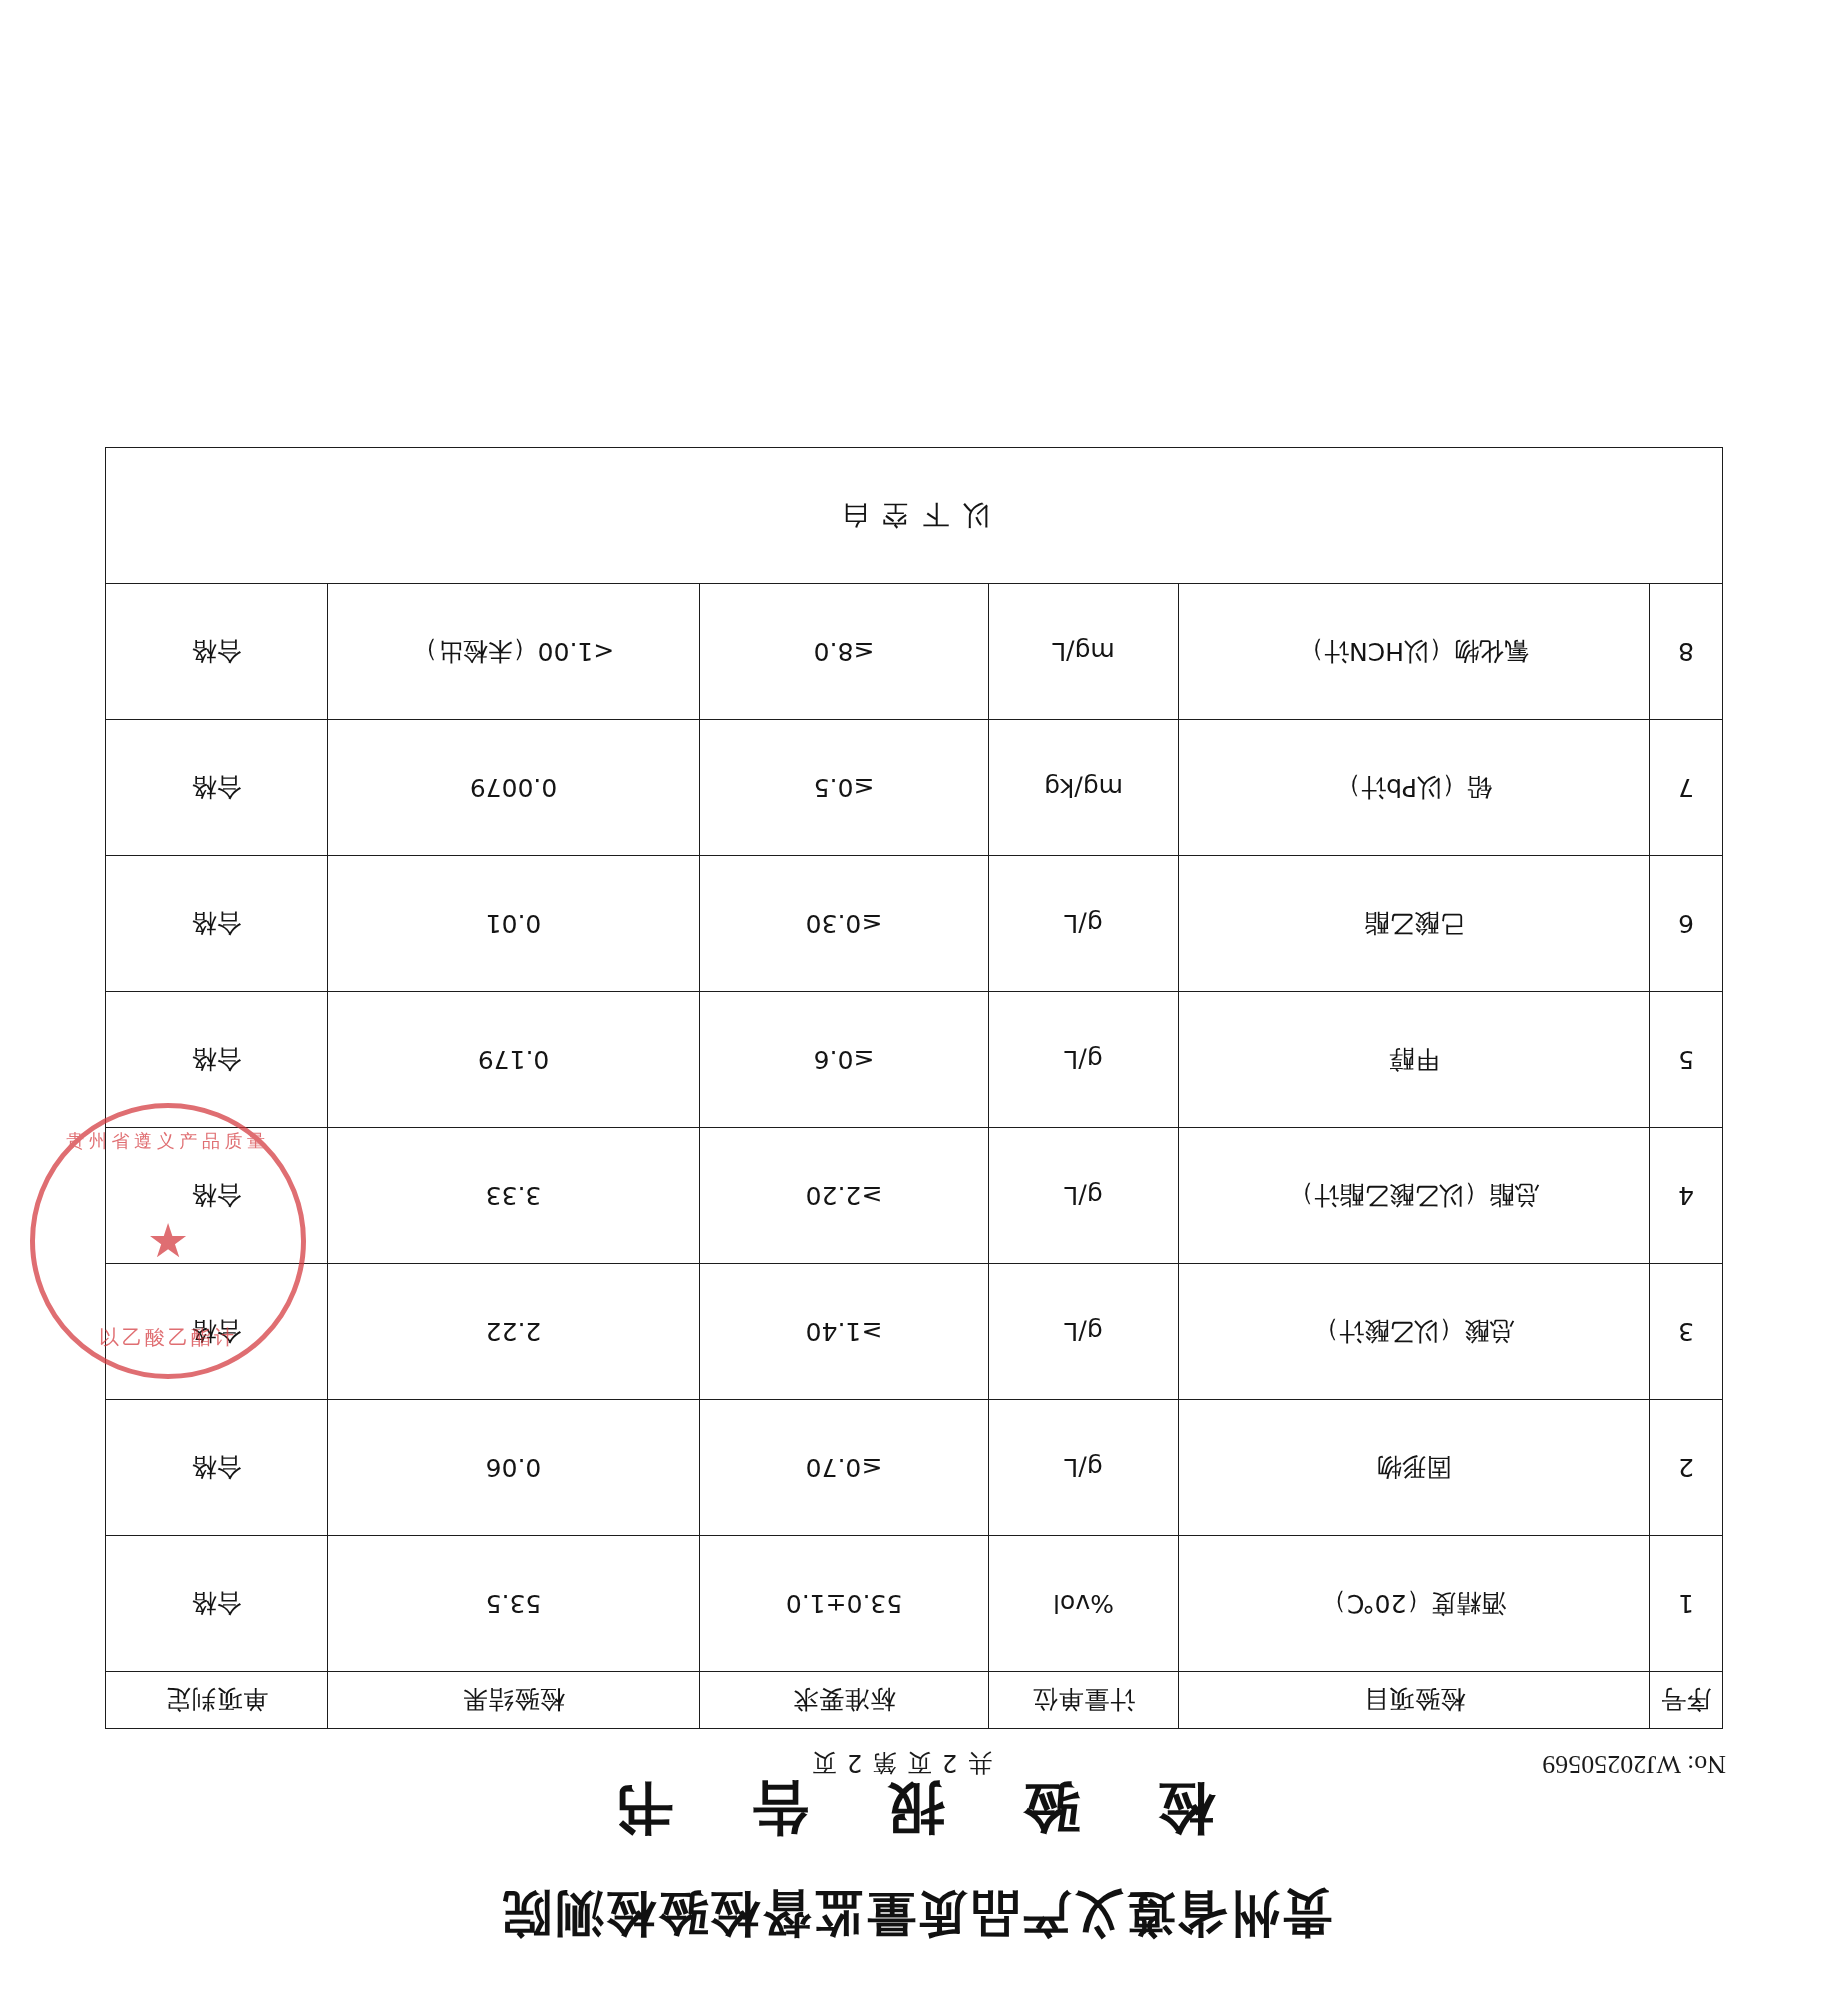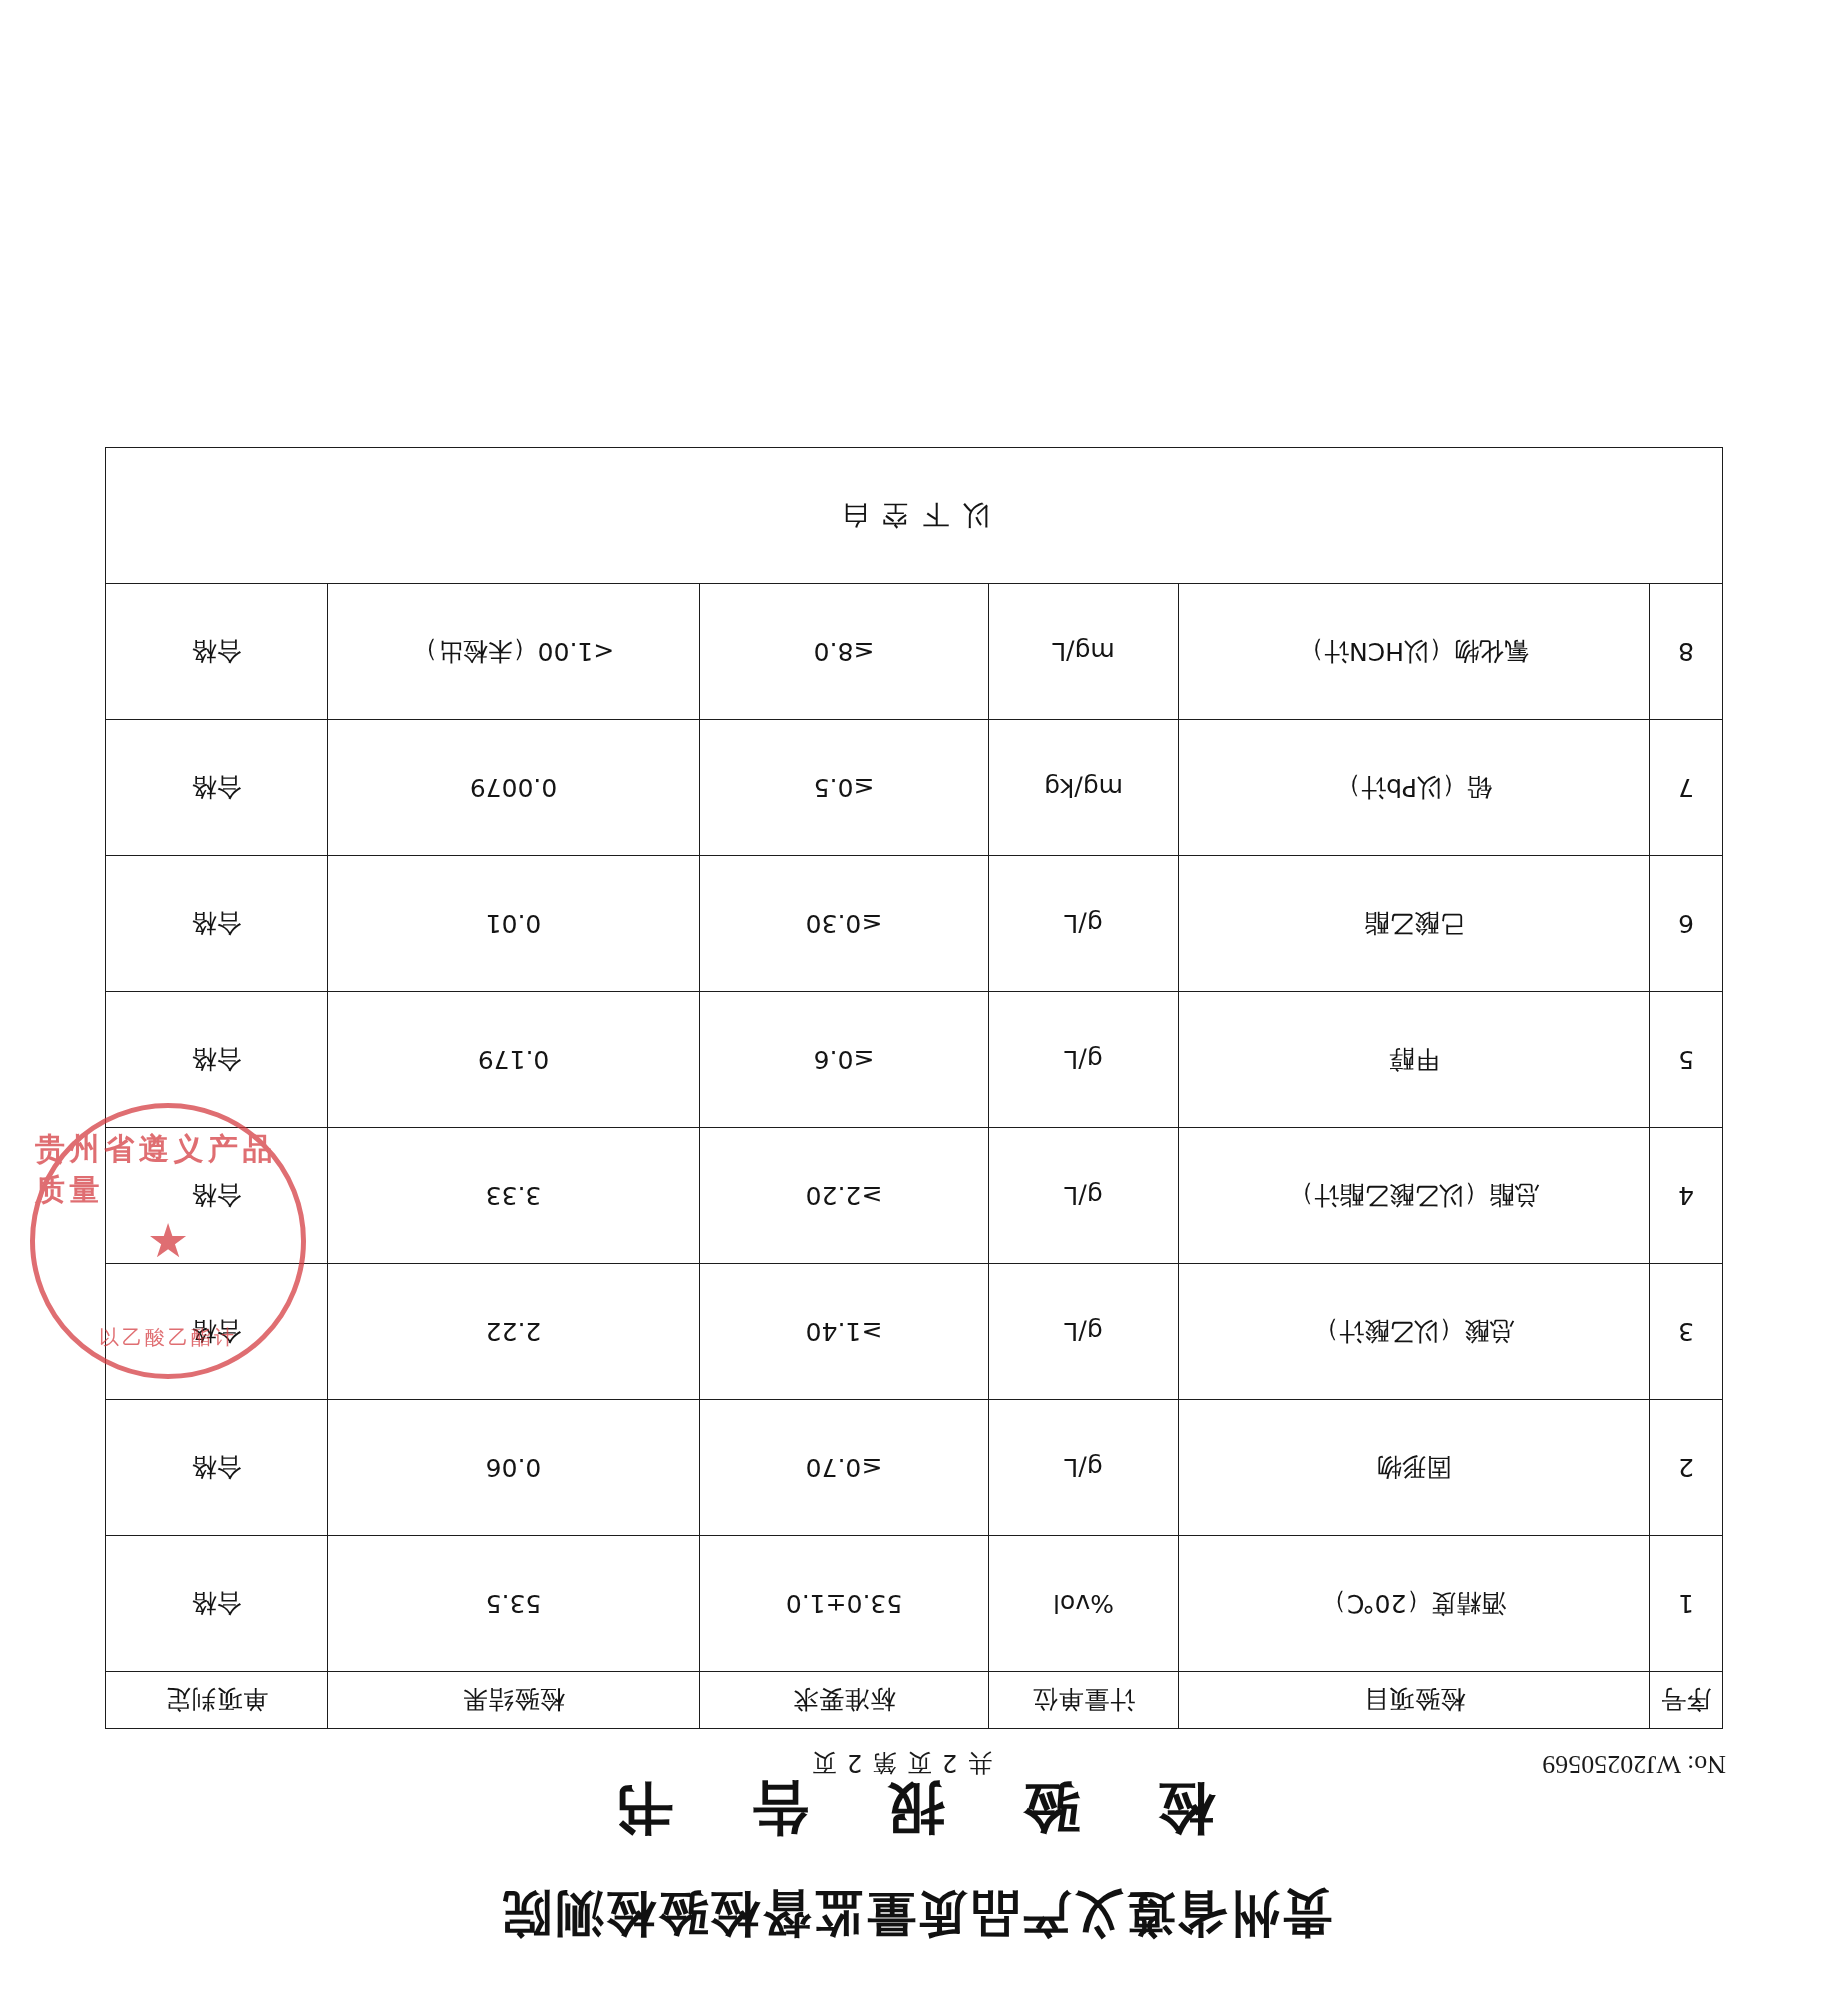--- a/index.html
+++ b/index.html
@@ -156,26 +156,25 @@
     transform: translate(-50%, -50%);
     color: #d4373c;
     font-size: 47px;
     line-height: 1;
   }
   .stamp .stamp-text-top {
     position: absolute;
     left: 0;
     top: 21px;
     width: 266px;
-    text-align: left;
+    text-align: center;
     color: #d4373c;
-    font-size: 30px;
+    font-size: 18px;
     letter-spacing: 4.6px;
     font-family: "DejaVu Sans", "Liberation Sans", sans-serif;
-    font-weight: bold;
   }
   .stamp .stamp-text-bottom {
     position: absolute;
     left: 0;
     bottom: 23px;
     width: 266px;
     text-align: center;
     color: #d4373c;
     font-size: 20px;
     letter-spacing: 3px;

